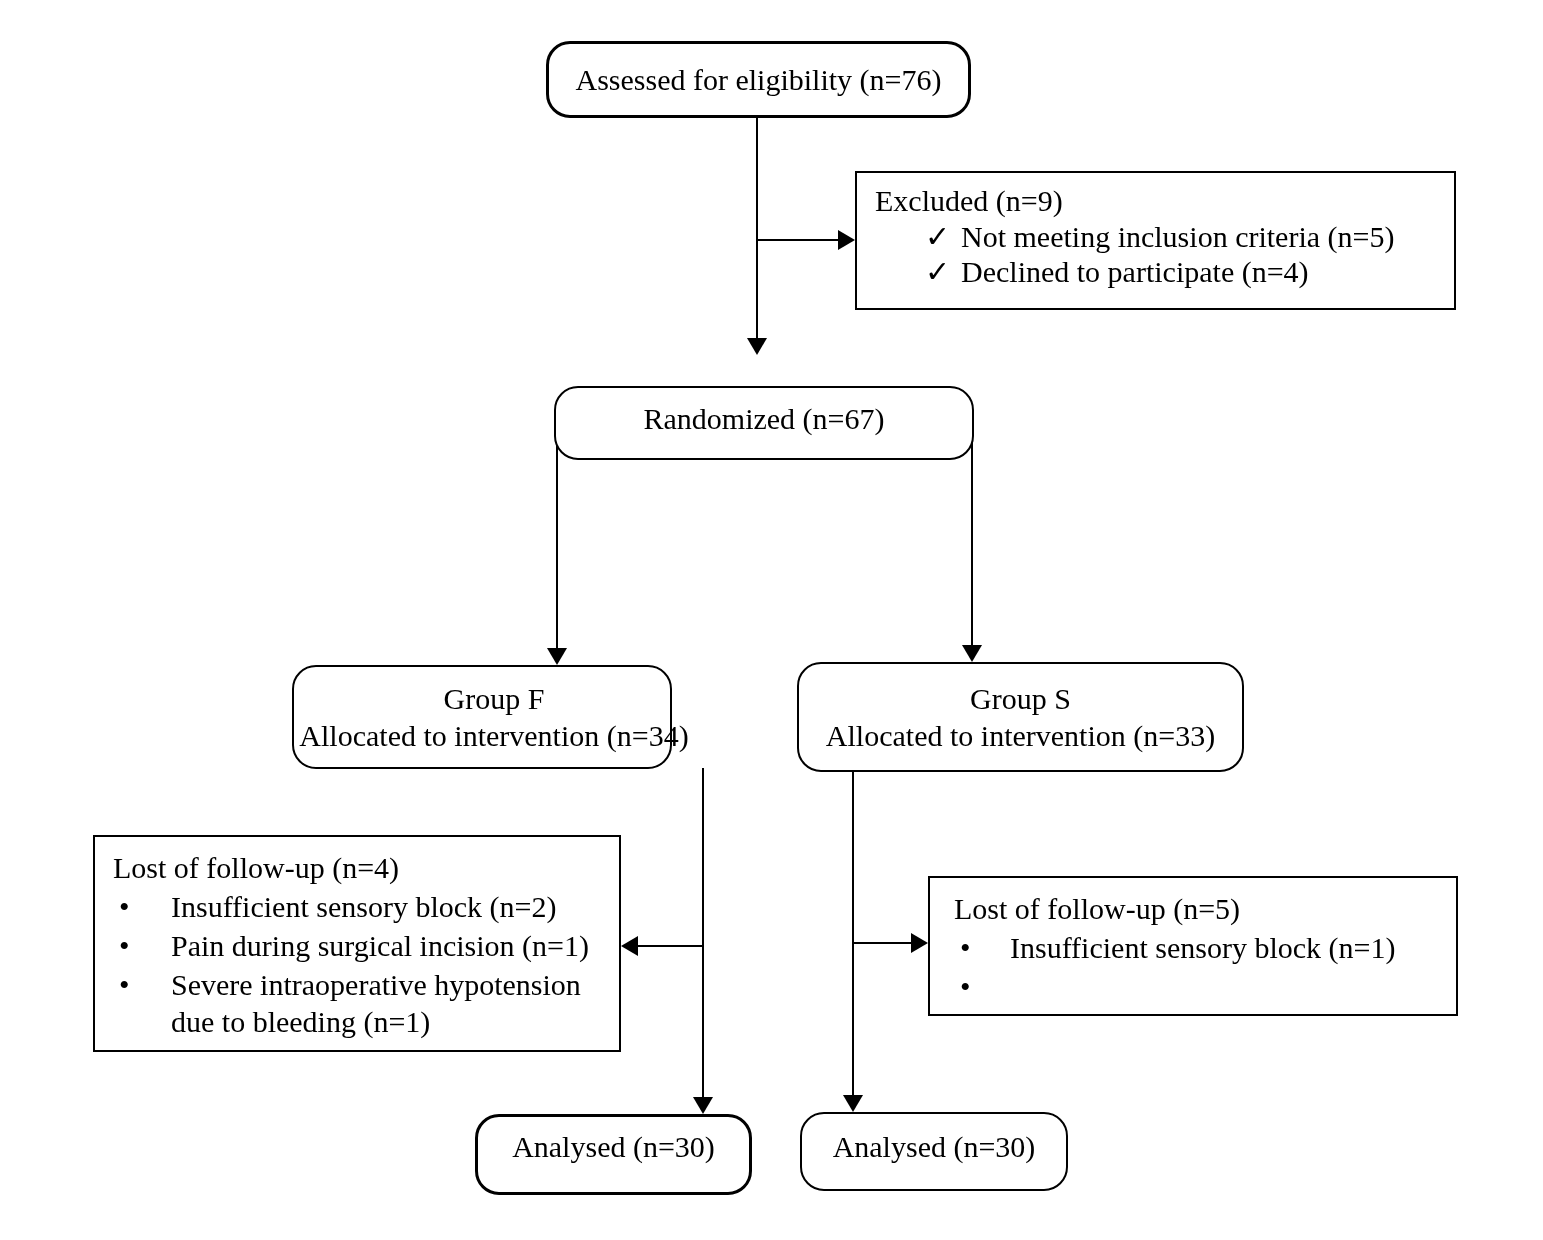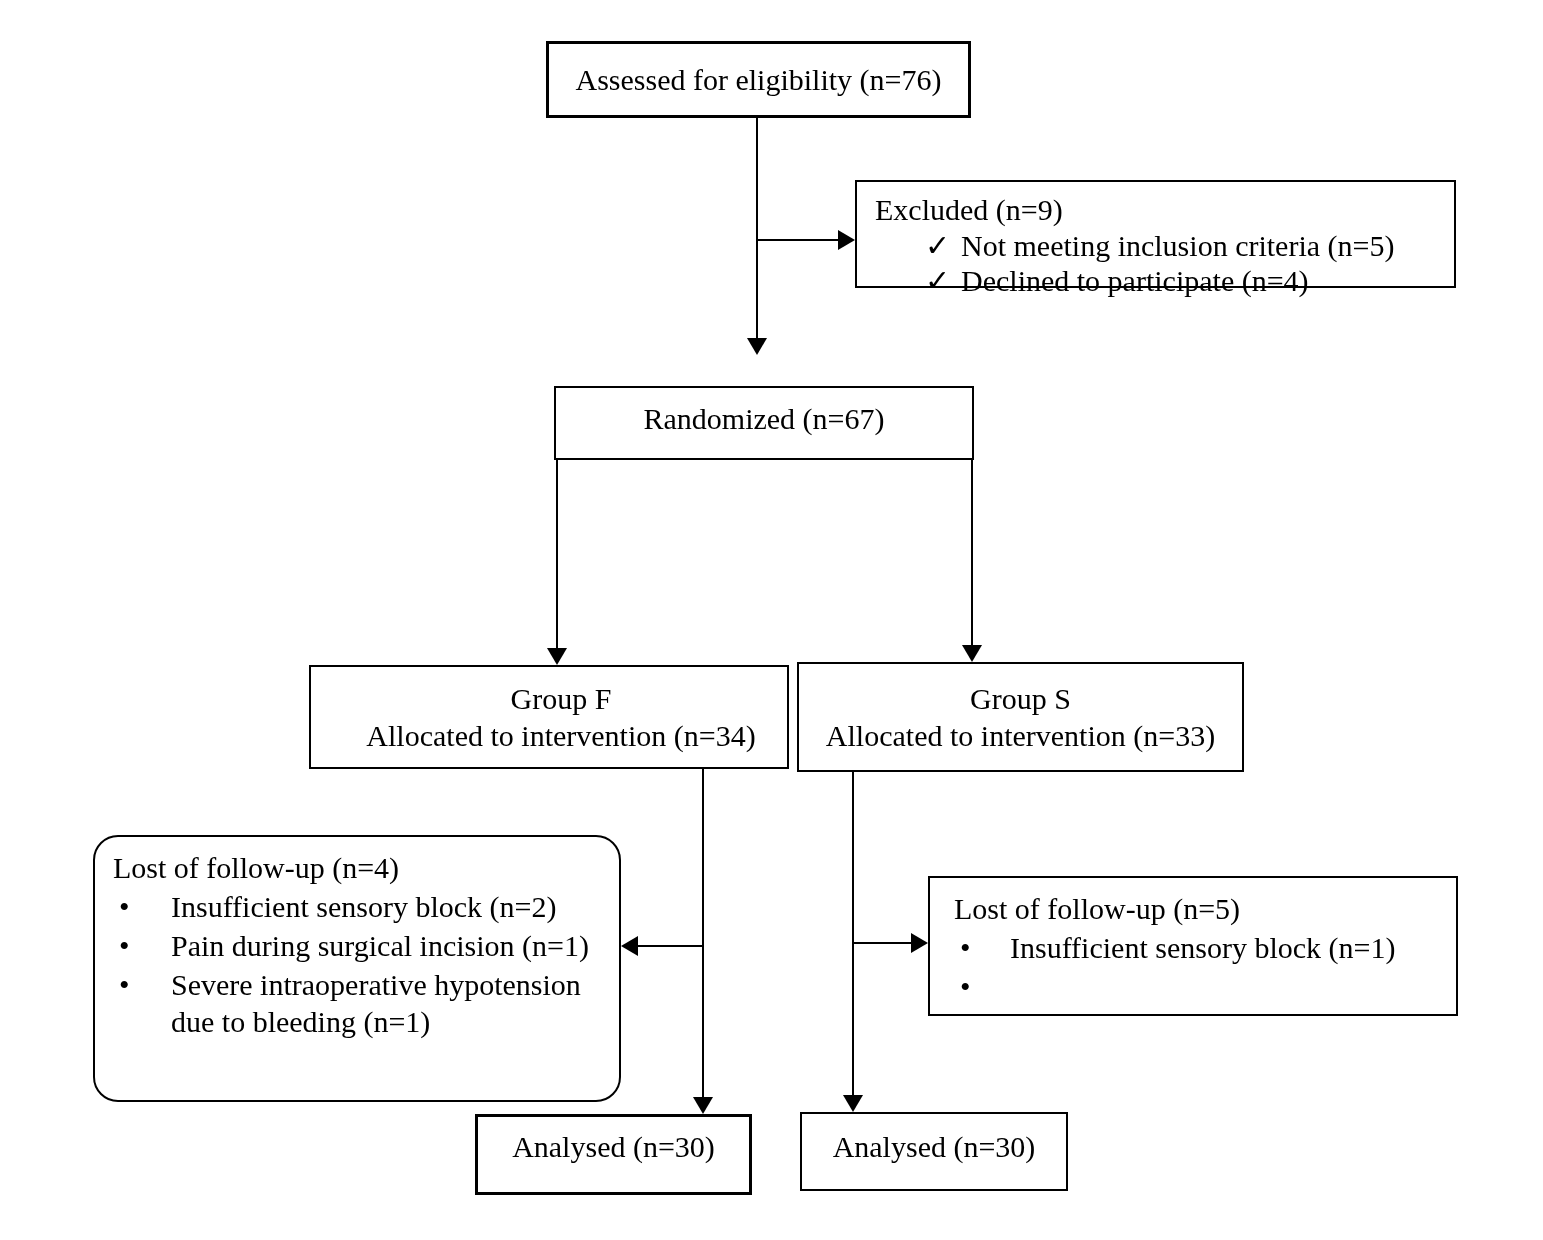--- a/index.html
+++ b/index.html
@@ -28,20 +28,21 @@
     box-sizing: border-box;
     background: var(--bg);
   }
   .border-thick { border-width: 3px; }
   .center-box {
     display: flex;
     flex-direction: column;
     align-items: center;
     justify-content: center;
     text-align: left;
+    border-radius: 24px;
   }
   .list-box { text-align: left; }
   .box-title { line-height: 36px; white-space: nowrap; }
   .row {
     display: flex;
     align-items: flex-start;
   }
   .marker {
     flex: 0 0 auto;
     text-align: left;
@@ -118,47 +119,47 @@
   <div class="vline" style="left:852px; top:772px; height:324px;"></div>
   <div class="arr arr-down" style="left:843px; top:1095px;"></div>
 
   <div class="hline" style="left:853px; top:942px; width:59px;"></div>
   <div class="arr arr-right" style="left:911px; top:933px;"></div>
 
   <div class="box border-thick center-box" style="left:546px; top:41px; width:425px; height:77px;">
     <span>Assessed for eligibility (n=76)</span>
   </div>
 
-  <div class="box list-box excluded-pad" style="left:855px; top:180px; width:601px; height:108px;">
+  <div class="box list-box excluded-pad" style="left:855px; top:171px; width:601px; height:139px;">
     <div class="box-title">Excluded (n=9)</div>
     <div class="row">
       <span class="marker">✓</span>
       <span class="itext">Not meeting inclusion criteria (n=5)</span>
     </div>
     <div class="row">
       <span class="marker">✓</span>
       <span class="itext">Declined to participate (n=4)</span>
     </div>
   </div>
 
   <div class="box center-box" style="left:554px; top:354px; width:420px; height:74px; padding-bottom:8px;margin-top:32px;">
     <span>Randomized (n=67)</span>
   </div>
 
-  <div class="box center-box" style="left:309px; top:665px; width:480px; height:104px;padding-left:24px;">
+  <div class="box center-box" style="left:292px; top:665px; width:380px; height:104px;padding-left:24px;">
     <div class="line1">Group F</div>
     <div class="line2">Allocated to intervention (n=34)</div>
   </div>
 
   <div class="box center-box" style="left:797px; top:662px; width:447px; height:110px;">
     <div class="line1">Group S</div>
     <div class="line2">Allocated to intervention (n=33)</div>
   </div>
 
-  <div class="box list-box lost-f-pad" style="left:93px; top:835px; width:528px; height:267px;border-radius:25px;">
+  <div class="box list-box lost-f-pad" style="left:93px; top:835px; width:528px; height:217px;">
     <div class="box-title">Lost of follow-up (n=4)</div>
     <div class="row">
       <span class="marker">•</span>
       <span class="itext">Insufficient sensory block (n=2)</span>
     </div>
     <div class="row">
       <span class="marker">•</span>
       <span class="itext">Pain during surgical incision (n=1)</span>
     </div>
     <div class="row">

